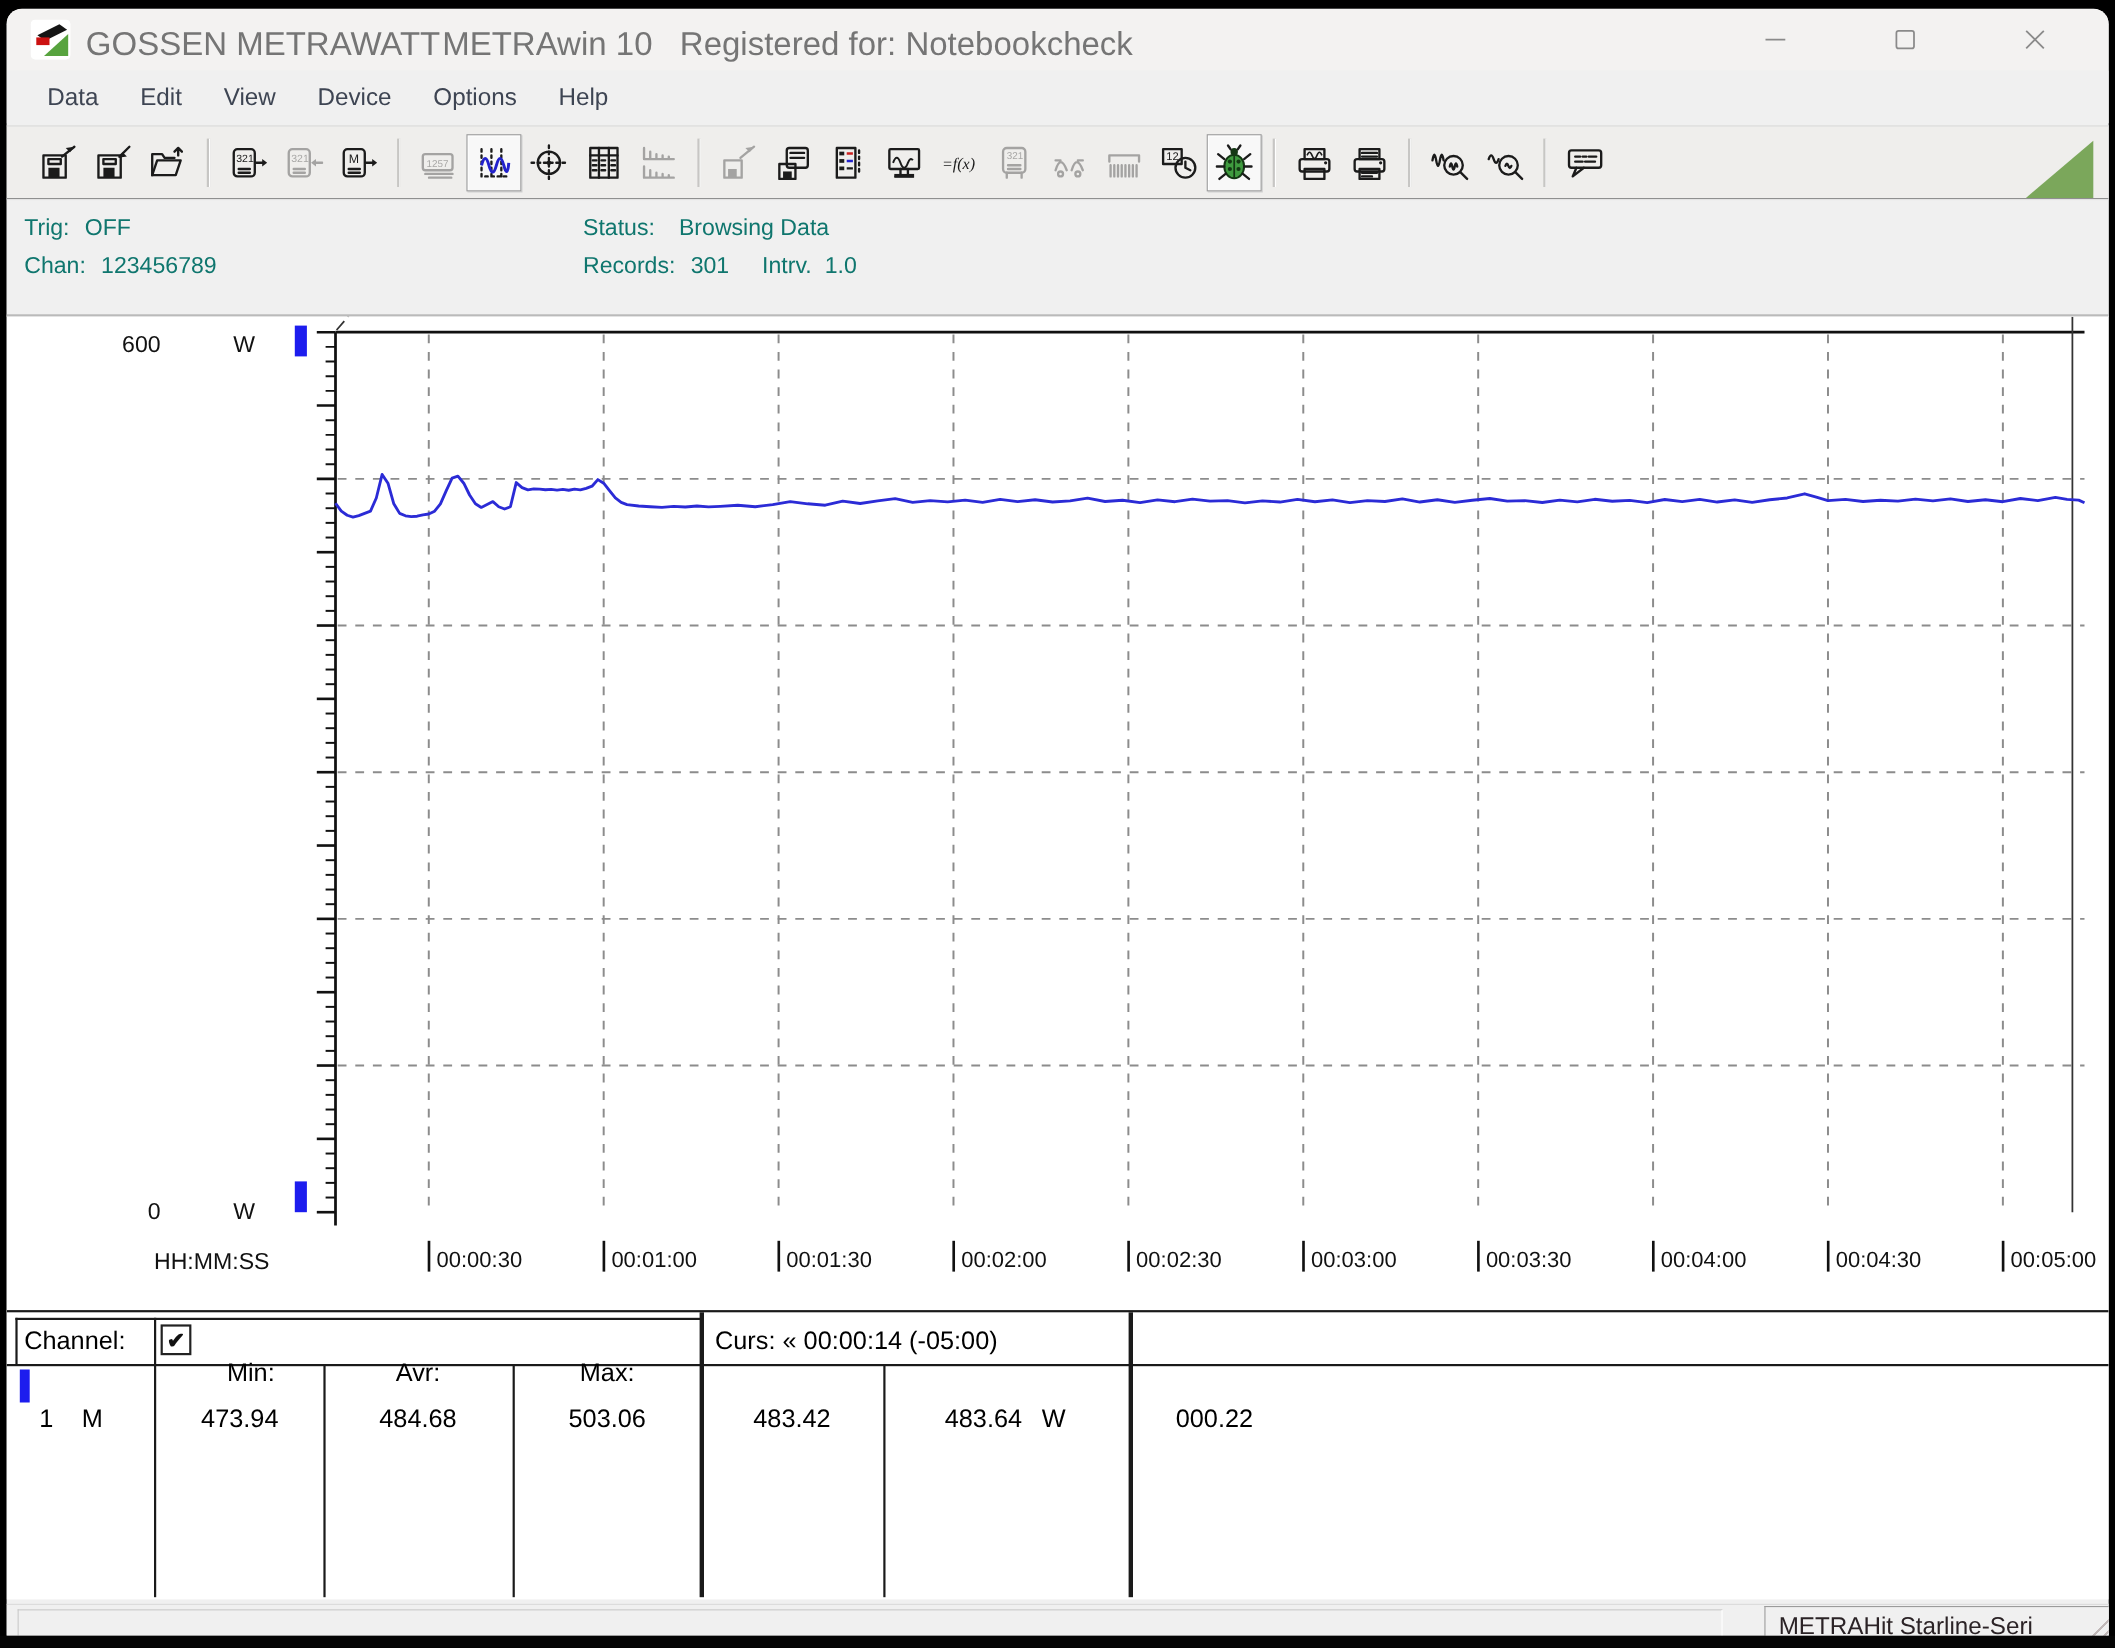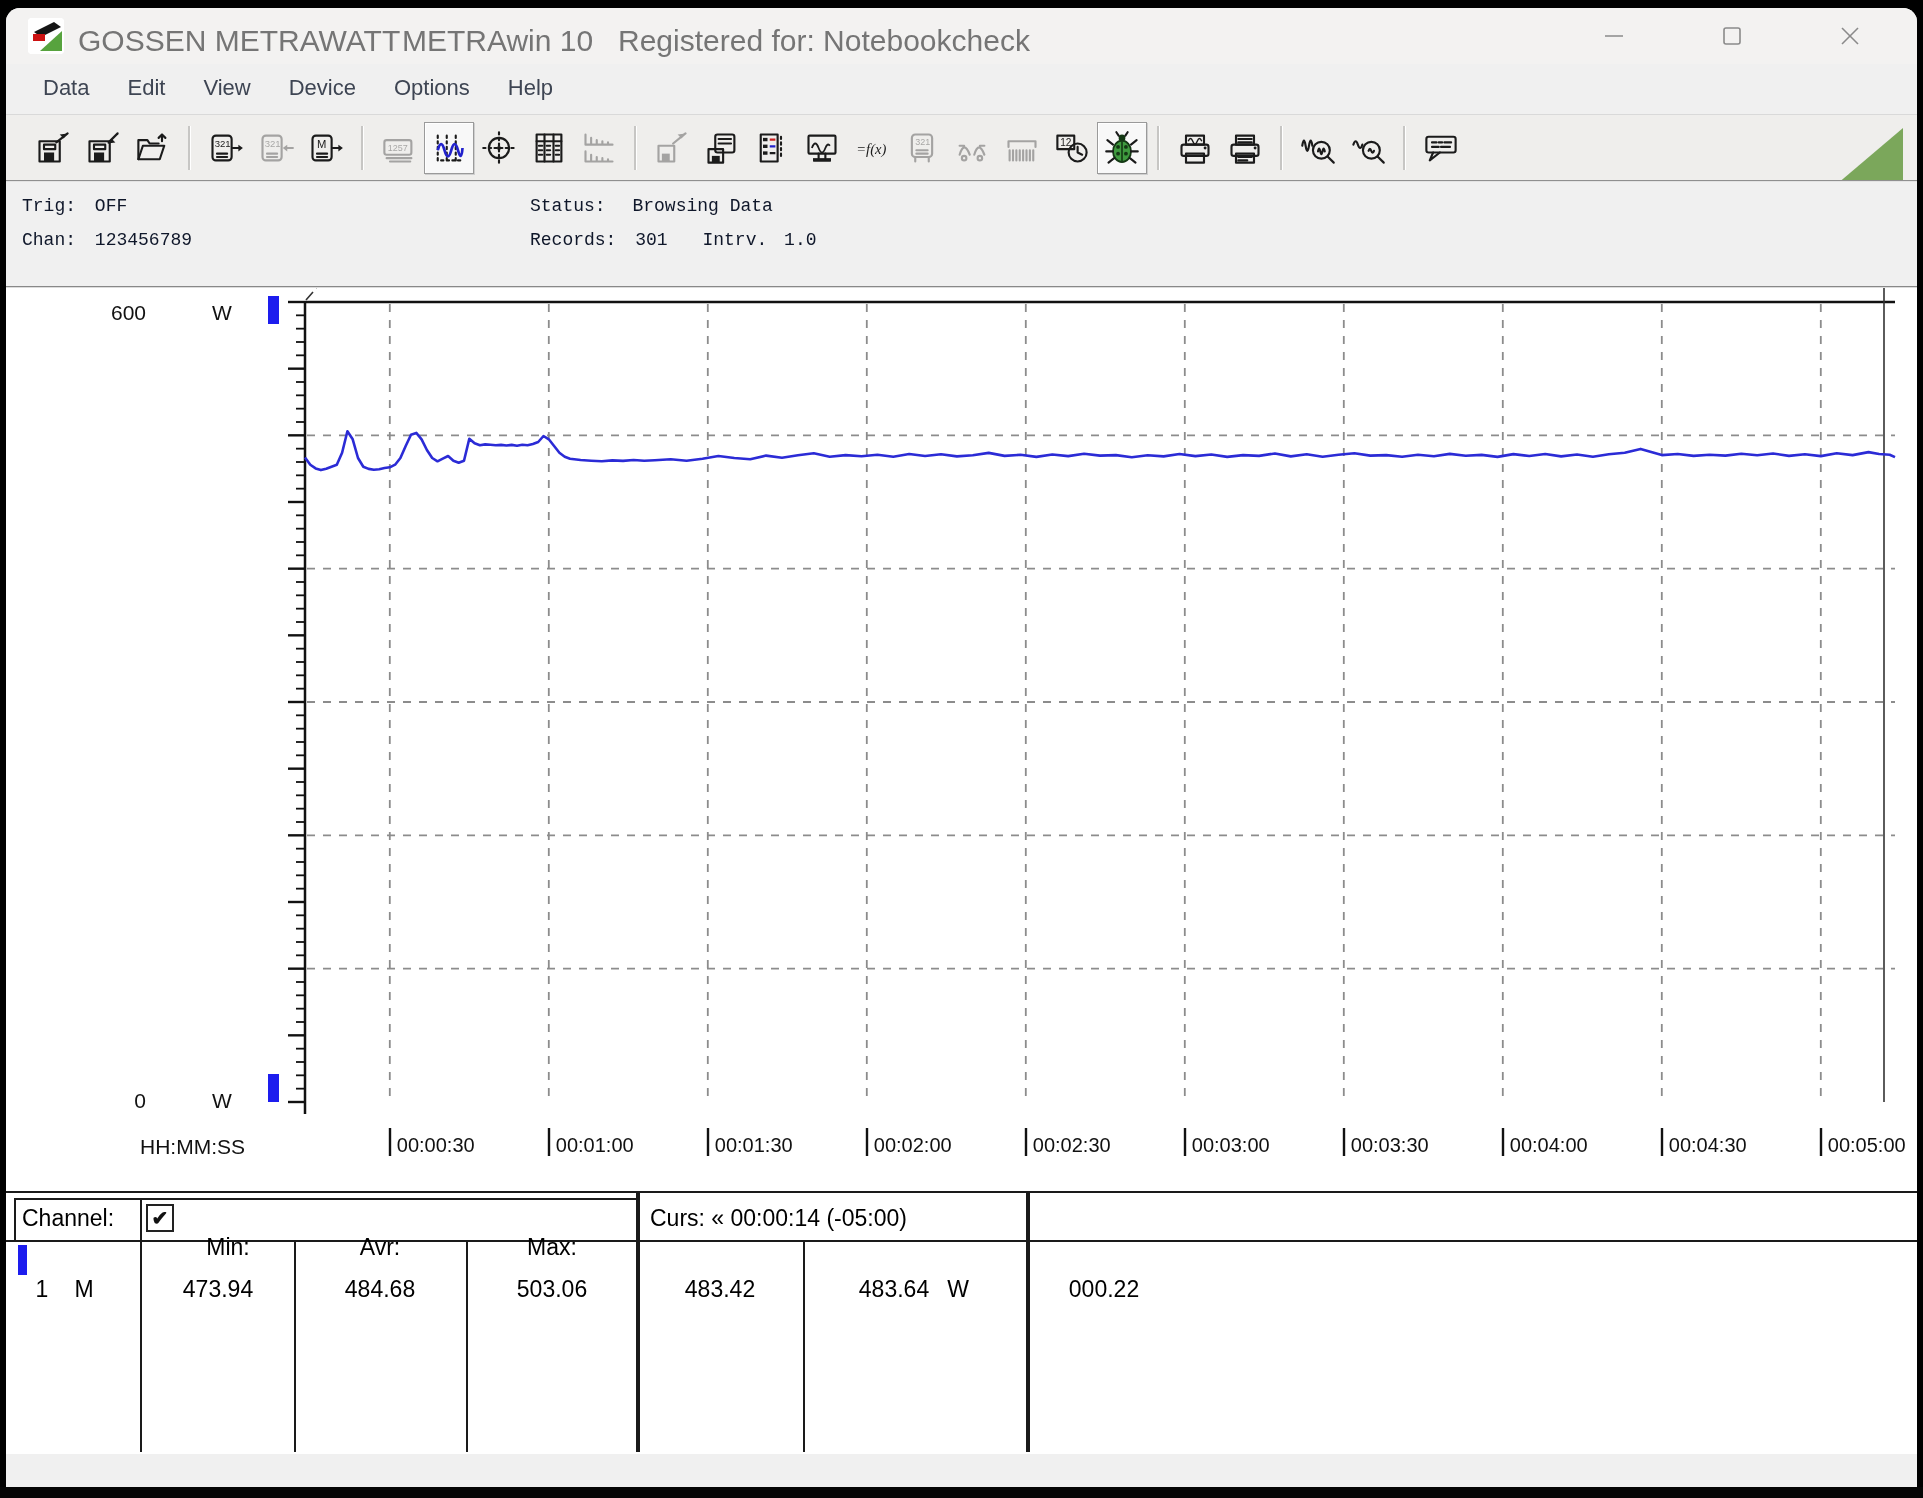--- a/index.html
+++ b/index.html
@@ -25,21 +25,21 @@
   .tb-btn .st{stroke:#1b1b1b;stroke-width:1.9;fill:none;stroke-linecap:round;stroke-linejoin:round;}
   .tb-btn .fl{fill:#1b1b1b;stroke:none;}
   .tb-btn.disabled{opacity:.35;filter:grayscale(1);}
   .tb-btn.pressed{background:#f8f8f8;border:1px solid #9a9a9a;box-shadow:inset 1px 1px 0 #ffffff, 1px 1px 0 #cfcfcf;}
   .tb-sep{width:2px;height:44px;background:#c7c6c4;border-right:1px solid #fff;margin:0 10px;}
   #grow-triangle{position:absolute;right:14px;top:120px;width:0;height:0;
      border-left:66px solid transparent;border-bottom:56px solid #7ba75b;}
   
   #statuspanel{position:absolute;left:0;top:172px;width:100%;height:106px;background:#f0f0f0;
      border-top:2px groove #e3e3e3;}
-  .sp-text{position:absolute;font-size:18px;color:#0f172a;white-space:nowrap;font-family:Liberation Mono, monospace;}
+  .sp-text{position:absolute;font-size:21px;color:#0f766e;white-space:nowrap;}
   
   #chartpanel{position:absolute;left:0;top:278px;width:1911px;height:905px;background:#fff;
      border-top:2px groove #dcdcdc;}
   #chartsvg{position:absolute;left:0;top:0;}
   
   #tablepanel{position:absolute;left:0;top:1183px;width:1911px;height:261px;background:#fff;border-top:2px solid #1a1a1a;}
   .tline{position:absolute;background:#1a1a1a;}
   .tbl-text{position:absolute;font-size:23px;color:#000;white-space:nowrap;}
   .tbl-val{position:absolute;font-size:23px;color:#000;white-space:nowrap;transform:translateX(-50%);margin-top:29px;}
   #chk{position:absolute;left:140px;top:11px;width:24px;height:24px;border:2px solid #222;background:#fff;
@@ -482,15 +482,22 @@
       <span class="tbl-val" style="left:78px;top:54px;">M</span>
       <span class="tbl-val" style="left:212px;top:54px;">473.94</span>
       <span class="tbl-val" style="left:374px;top:54px;">484.68</span>
       <span class="tbl-val" style="left:546px;top:54px;">503.06</span>
       <span class="tbl-val" style="left:714px;top:54px;">483.42</span>
       <span class="tbl-val" style="left:888px;top:54px;">483.64</span>
       <span class="tbl-val" style="left:952px;top:54px;">W</span>
       <span class="tbl-val" style="left:1098px;top:54px;">000.22</span>
     </div>
 
+    <div id="statusbar">
+      <div id="sb-left"></div>
+      <div id="sb-device">
+        <span>METRAHit Starline-Seri</span>
+        <div id="grip"></div>
+      </div>
+    </div>
   </div>
   <div id="bottomstrip"></div>
 </div>
 
 </body></html>

